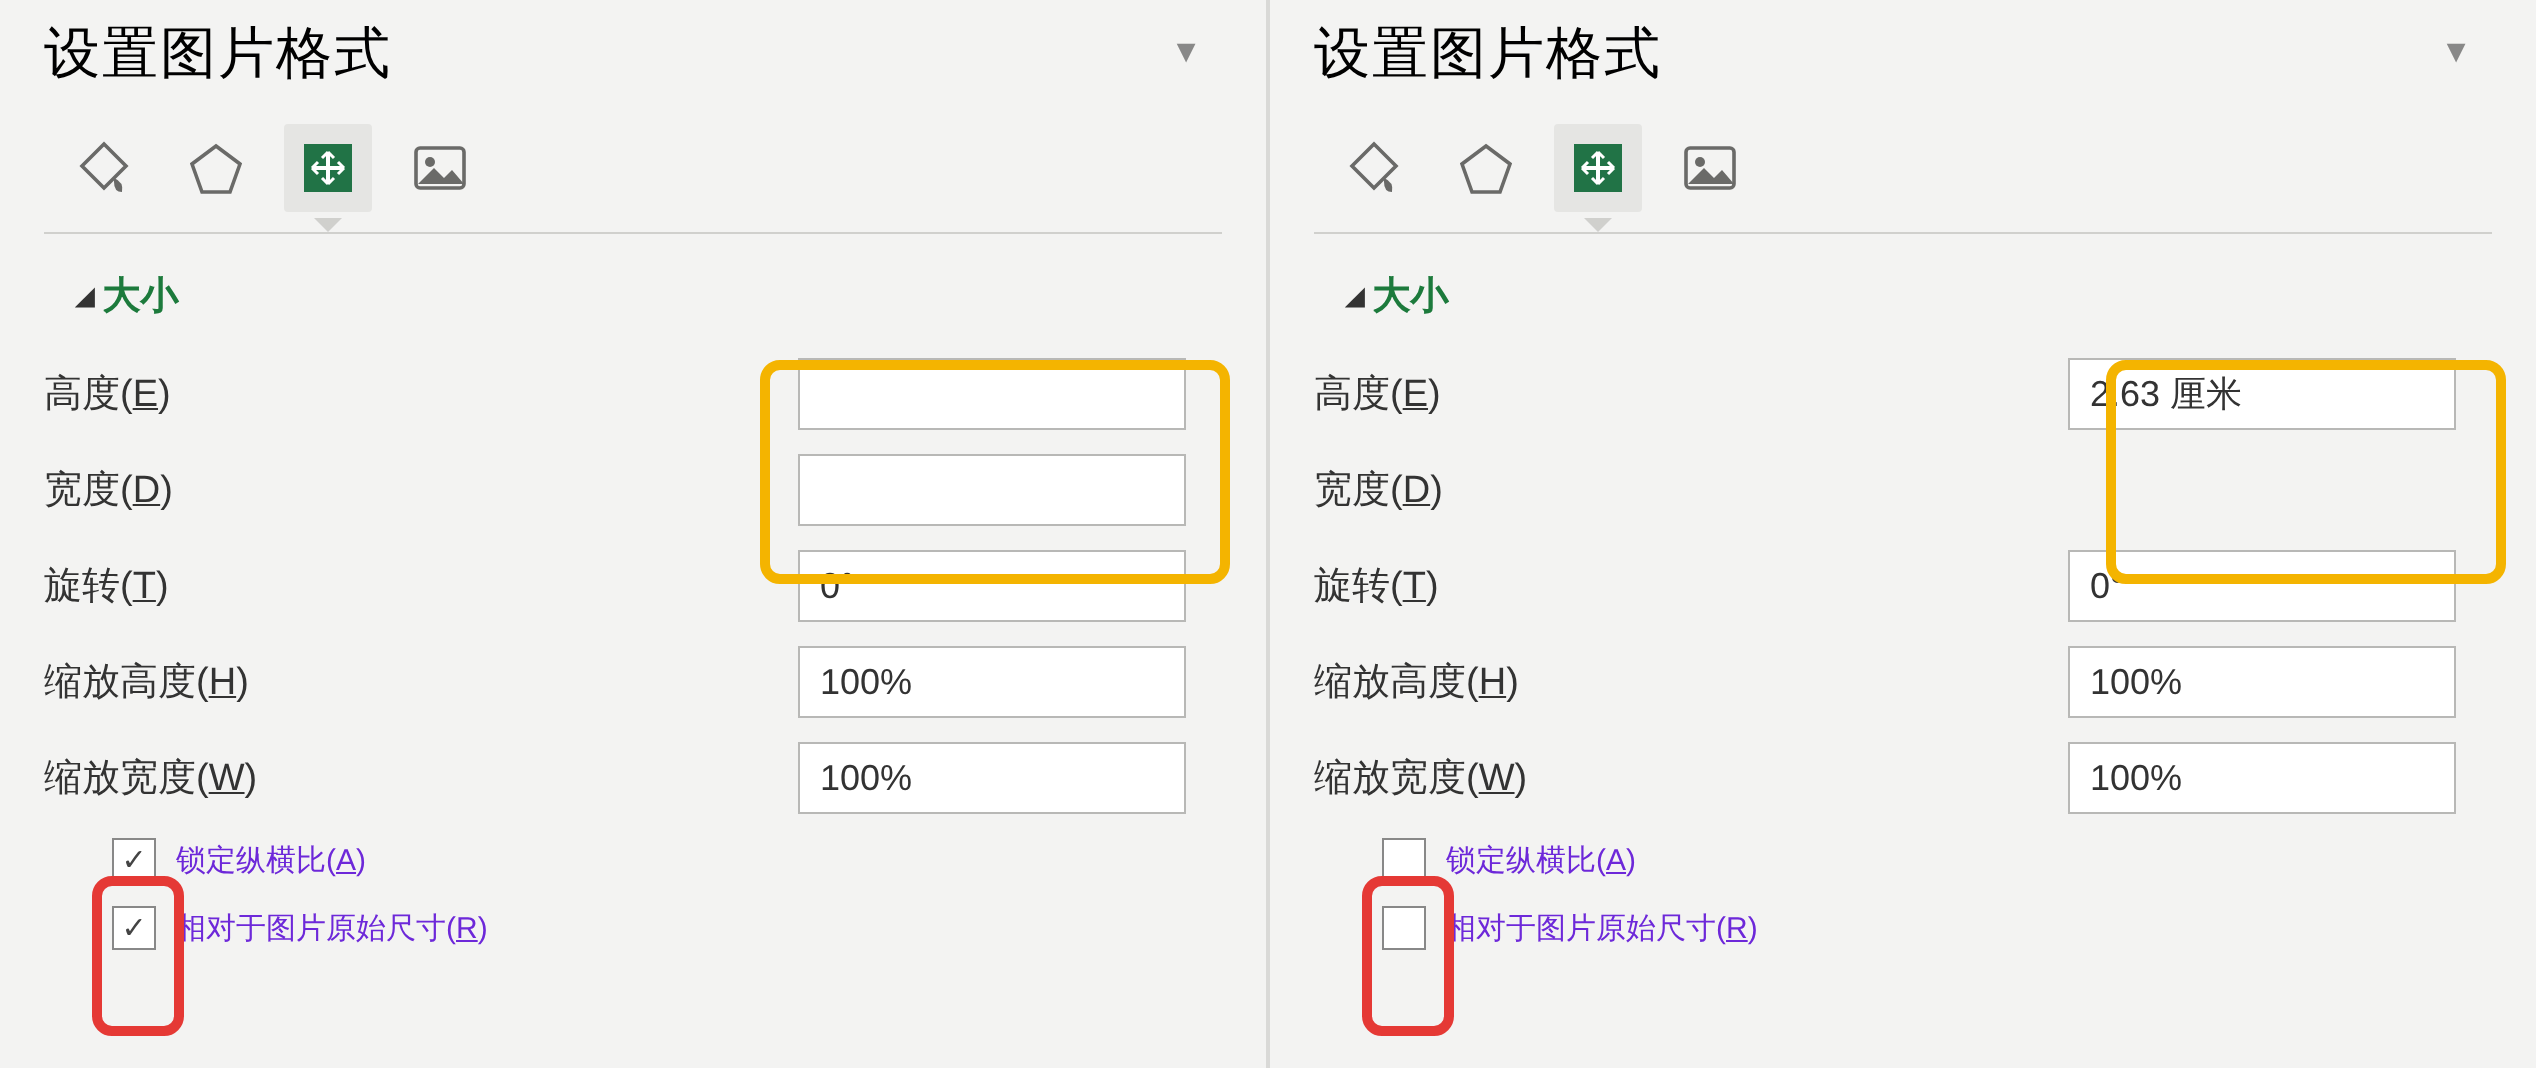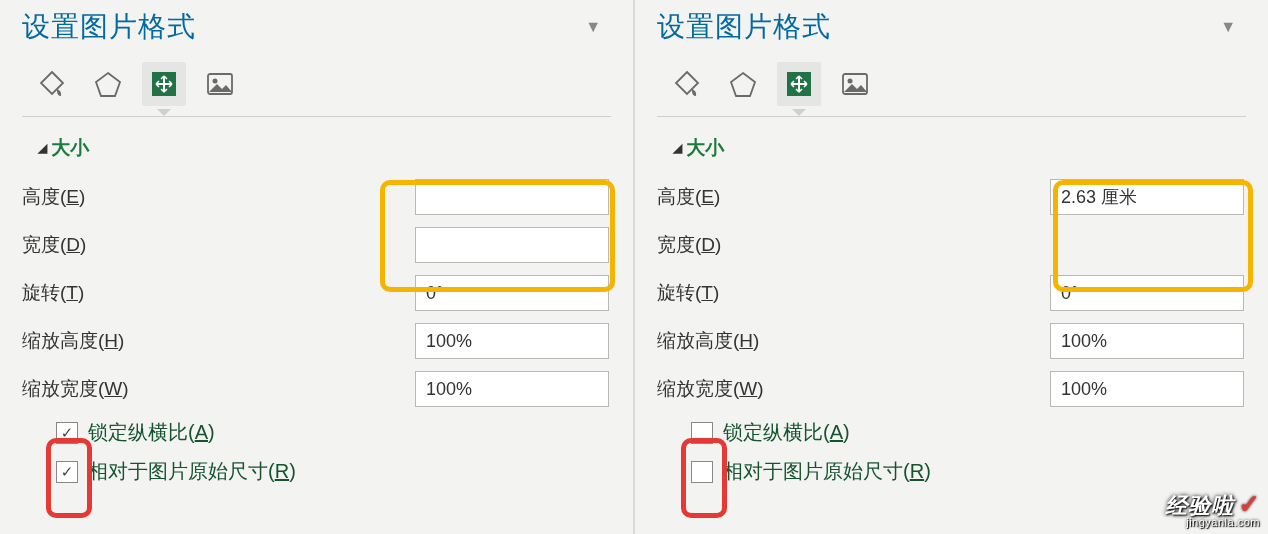--- a/index.html
+++ b/index.html
@@ -27,21 +27,21 @@
   }
   .pane:last-child { border-right: none; }
   .header {
     display: flex;
     align-items: center;
     justify-content: space-between;
     padding: 2px 28px 2px 22px;
   }
   .title {
     font-size: 28px;
-    color: #0369a1;
+    color: #000000;
     font-weight: 400;
     letter-spacing: 1px;
   }
   .chevdown {
     font-size: 16px;
     color: #888;
     cursor: pointer;
     padding: 4px;
   }
   .tabbar {
@@ -107,21 +107,21 @@
   }
   .row .lbl .u { text-decoration: underline; }
   .spinner {
     display: flex;
     align-items: stretch;
     width: 194px;
     height: 36px;
     border: 1px solid #b8b8b6;
     background: #fff;
     margin-left: auto;
-    margin-right: 0;
+    margin-right: 16px;
   }
   .spinner .val {
     flex: 1;
     padding: 0 10px;
     font-size: 18px;
     color: #333;
     border: none;
     outline: none;
     background: transparent;
   }
@@ -153,22 +153,22 @@
     border: 1.5px solid #888;
     background: #fff;
     display: flex;
     align-items: center;
     justify-content: center;
     cursor: pointer;
     font-size: 15px;
     color: #444;
   }
   .chklabel {
-    font-size: 20px;
-    color: #14532d;
+    font-size: 15px;
+    color: #6d28d9;
   }
   .chklabel .u { text-decoration: underline; }
   .highlight-box {
     position: absolute;
     border-radius: 10px;
     pointer-events: none;
   }
   .hl-orange { border: 5px solid #f4b400; }
   .hl-red { border: 5px solid #e53935; }
   .watermark {
@@ -383,19 +383,15 @@
       <div class="chklabel">锁定纵横比(<span class="u">A</span>)</div>
     </div>
     <div class="checkrow">
       <div class="chk"></div>
       <div class="chklabel">相对于图片原始尺寸(<span class="u">R</span>)</div>
     </div>
 
     <div class="highlight-box hl-orange" style="left:418px; top:180px; width:200px; height:112px;"></div>
     <div class="highlight-box hl-red" style="left:46px; top:438px; width:46px; height:80px;"></div>
 
-    <div class="watermark">
-      <span class="big">经验啦</span><span class="check">✓</span>
-      <span class="small">jingyanla.com</span>
-    </div>
   </div>
 
 </div>
 
 </body></html>

